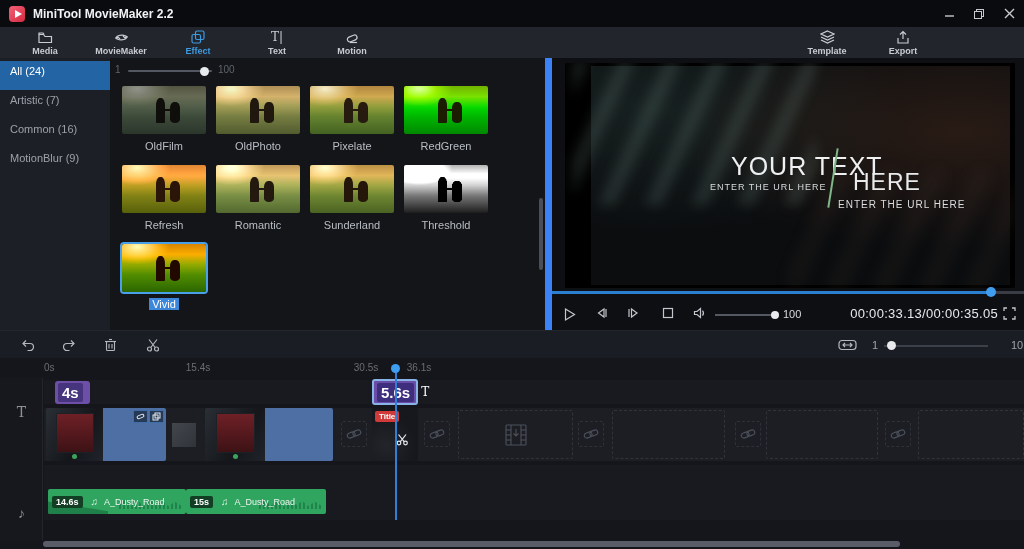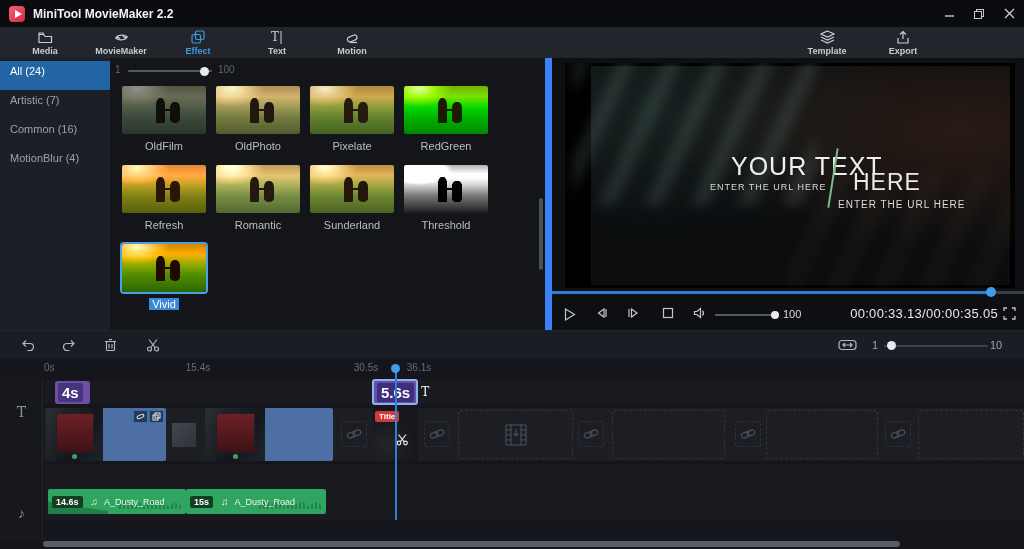--- a/index.html
+++ b/index.html
@@ -82,21 +82,21 @@
   .vol-val{position:absolute;left:231px;top:8px;font-size:11px;color:#d7dade;}
   .timecode{position:absolute;right:26px;top:6px;font-size:13px;color:#e6e9ee;letter-spacing:.3px;}
 
   
   .tl-toolbar{position:absolute;left:0;top:330px;width:1024px;height:28px;background:#1b1d24;border-top:1px solid #24262d;box-sizing:border-box;}
   .tb{position:absolute;top:7px;}
   .tb svg *{stroke:#b4b7bd;}
   .zoom-min{position:absolute;left:872px;top:8px;font-size:11px;color:#9fa3ab;}
   .zoom-track{position:absolute;left:884px;top:14px;width:104px;height:2px;background:#3c4049;}
   .zoom-dot{position:absolute;left:887px;top:10px;width:9px;height:9px;border-radius:50%;background:#e8eaee;}
-  .zoom-max{position:absolute;left:990px;top:8px;font-size:11px;color:#9fa3ab;}
+  .zoom-max{position:absolute;left:1011px;top:8px;font-size:11px;color:#9fa3ab;}
 
   
   .timeline{position:absolute;left:0;top:358px;width:1024px;height:191px;background:#15161b;overflow:hidden;}
   .ruler-label{position:absolute;top:4px;font-size:10px;color:#696d74;transform:translateX(-50%);}
   .ruler-label.first{transform:none;}
   .rail{position:absolute;left:0;top:20px;width:43px;height:162px;background:#17181d;border-right:1px solid #23252b;box-sizing:border-box;}
   .rail-ic{position:absolute;left:0;width:43px;text-align:center;color:#8d9199;}
   .row{position:absolute;left:44px;width:980px;}
   .row-text{top:22px;height:24px;background:#191a20;}
   .row-video{top:50px;height:53px;background:#1d1e24;}
@@ -237,21 +237,21 @@
         <div></div>
         <div></div>
         <div></div>
       </div>
   </div>
 
   <div class="sidebar">
     <div class="side-item selected">All (24)</div>
     <div class="side-item">Artistic (7)</div>
     <div class="side-item">Common (16)</div>
-    <div class="side-item">MotionBlur (4)</div>
+    <div class="side-item">MotionBlur (9)</div>
   </div>
 
   <div class="effects">
     <div class="fx-slider">
       <span class="fx-min">1</span>
       <div class="fx-track">
           <div class="fx-dot"></div>
         </div>
       <span class="fx-max">100</span>
     </div>

